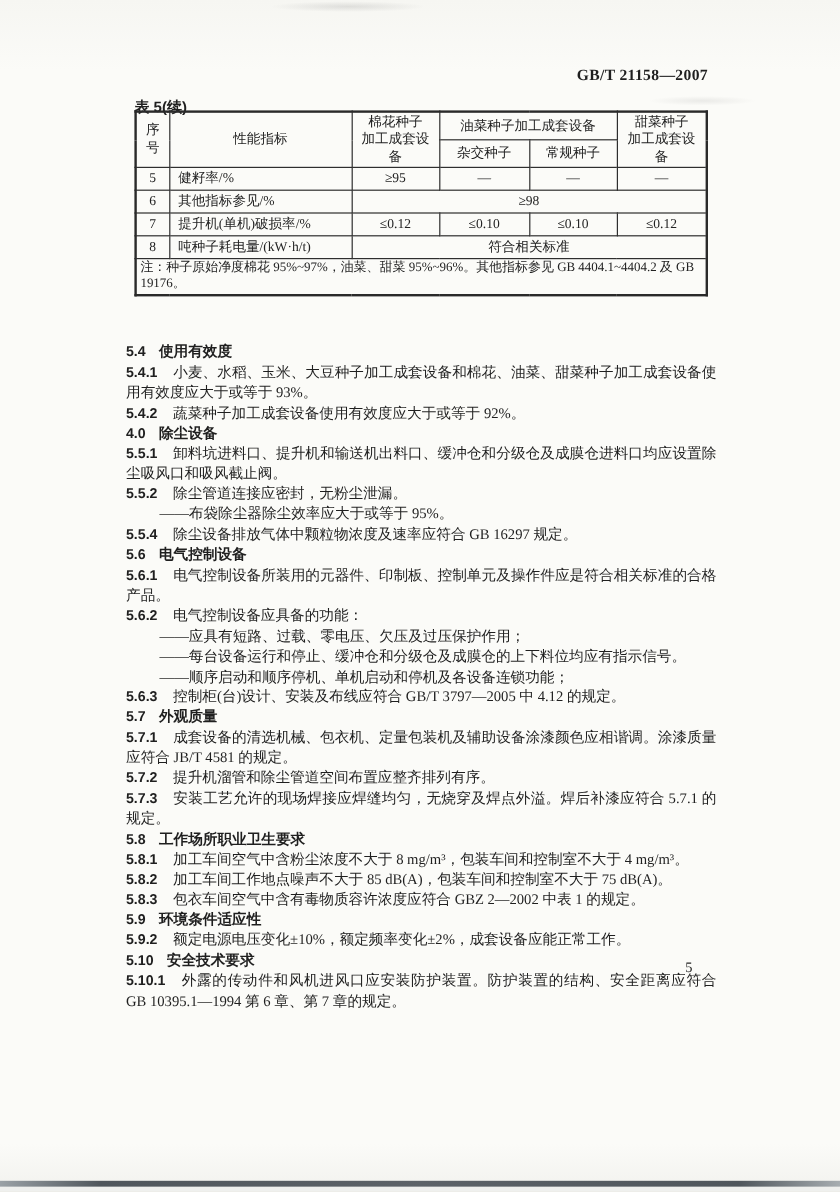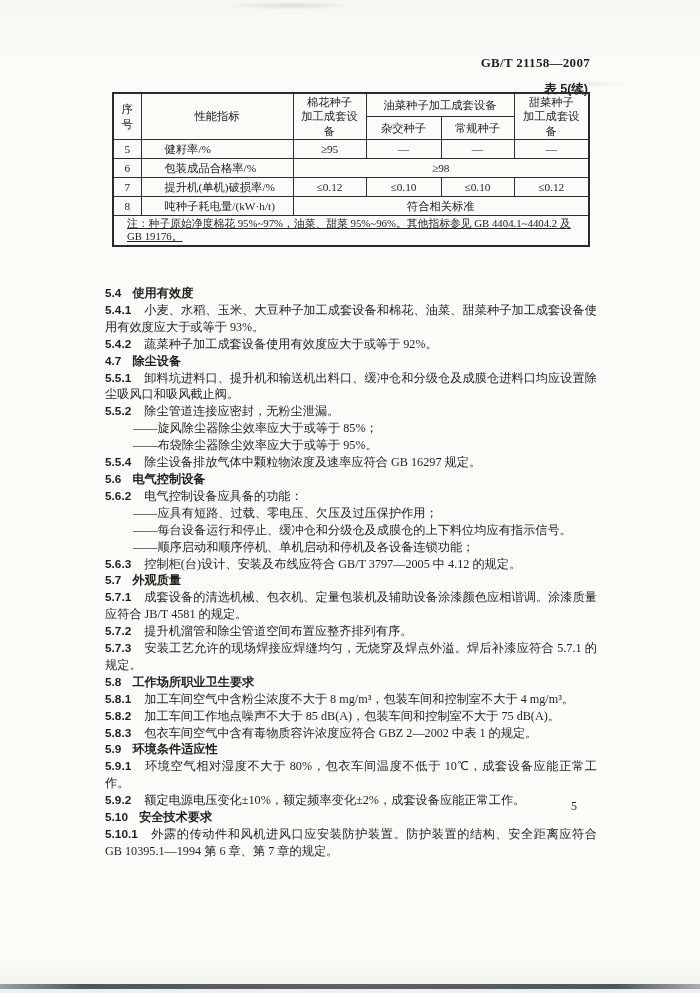--- a/index.html
+++ b/index.html
@@ -16,38 +16,38 @@
   .smudge-b {
     position:absolute; top:80px; left:540px; width:90px; height:8px;
     background:radial-gradient(ellipse at center, rgba(130,130,130,.14), transparent 70%);
   }
   .header-code {
     position:absolute; top:55px; right:110px;
     font-size:13px; font-weight:bold; letter-spacing:.3px;
   }
   .table-title {
     position:absolute; top:81px; left:112px; width:476px;
-    text-align:right; font-weight:bold; font-size:12.5px;
+    text-align:left; font-weight:bold; font-size:12.5px;
     font-family:"Liberation Sans", sans-serif;
   }
   table.spec {
     position:absolute; top:92px; left:112px; width:476px;
     border-collapse:collapse; table-layout:fixed;
     font-size:11.3px; color:#222;
     border:2px solid #2a2a2a;
   }
   table.spec td {
     border:1px solid #2e2e2e; padding:1px 3px;
     text-align:center; vertical-align:middle;
     height:16px; line-height:1.25;
   }
   table.spec tr.head td { height:20px; font-weight:normal; }
-  table.spec td.l { text-align:left; padding-left:23px; }
+  table.spec td.l { text-align:left; padding-left:7px; }
   table.spec td.note-cell {
-    text-align:left; padding-left:13px; font-size:10.8px; height:14px;text-decoration:underline;
+    text-align:left; padding-left:3px; font-size:10.8px; height:14px;
   }
   .clauses {
     position:absolute; top:237px; left:105px; width:492px;
     font-size:12.2px; line-height:16.9px; text-align:justify;margin-top:48px;
   }
   .clause { margin:0; }
   .clause .num {
     font-family:"Liberation Sans", sans-serif;
     font-weight:bold; font-size:11.8px; margin-right:13px;
   }
@@ -113,21 +113,21 @@
       <tr>
         <td>5</td>
         <td class="l">健籽率/%</td>
         <td>≥95</td>
         <td>—</td>
         <td>—</td>
         <td>—</td>
       </tr>
       <tr>
         <td>6</td>
-        <td class="l">包装成品合格率/%</td>
+        <td class="l">其他指标参见/%</td>
         <td colspan="4">≥98</td>
       </tr>
       <tr>
         <td>7</td>
         <td class="l">提升机(单机)破损率/%</td>
         <td>≤0.12</td>
         <td>≤0.10</td>
         <td>≤0.10</td>
         <td>≤0.12</td>
       </tr>
@@ -144,35 +144,35 @@
   </table>
 
   <div class="clauses">
 
       <p class="clause heading"><span class="num">5.4</span><span class="txt">使用有效度</span></p>
 
       <p class="clause"><span class="num">5.4.1</span><span class="txt">小麦、水稻、玉米、大豆种子加工成套设备和棉花、油菜、甜菜种子加工成套设备使用有效度应大于或等于 93%。</span></p>
 
       <p class="clause"><span class="num">5.4.2</span><span class="txt">蔬菜种子加工成套设备使用有效度应大于或等于 92%。</span></p>
 
-      <p class="clause heading"><span class="num">4.7</span><span class="txt">除尘设备</span></p>
+      <p class="clause heading"><span class="num">4.0</span><span class="txt">除尘设备</span></p>
 
       <p class="clause"><span class="num">5.5.1</span><span class="txt">卸料坑进料口、提升机和输送机出料口、缓冲仓和分级仓及成膜仓进料口均应设置除尘吸风口和吸风截止阀。</span></p>
 
       <p class="clause"><span class="num">5.5.2</span><span class="txt">除尘管道连接应密封，无粉尘泄漏。</span></p>
 
 
-      <p class="clause dash"><span class="txt">——旋风除尘器除尘效率应大于或等于 85%；</span></p>
 
       <p class="clause dash"><span class="txt">——布袋除尘器除尘效率应大于或等于 95%。</span></p>
 
       <p class="clause"><span class="num">5.5.4</span><span class="txt">除尘设备排放气体中颗粒物浓度及速率应符合 GB 16297 规定。</span></p>
 
       <p class="clause heading"><span class="num">5.6</span><span class="txt">电气控制设备</span></p>
 
+      <p class="clause"><span class="num">5.6.1</span><span class="txt">电气控制设备所装用的元器件、印制板、控制单元及操作件应是符合相关标准的合格产品。</span></p>
 
       <p class="clause"><span class="num">5.6.2</span><span class="txt">电气控制设备应具备的功能：</span></p>
 
       <p class="clause dash"><span class="txt">——应具有短路、过载、零电压、欠压及过压保护作用；</span></p>
 
       <p class="clause dash"><span class="txt">——每台设备运行和停止、缓冲仓和分级仓及成膜仓的上下料位均应有指示信号。</span></p>
 
       <p class="clause dash"><span class="txt">——顺序启动和顺序停机、单机启动和停机及各设备连锁功能；</span></p>
 
       <p class="clause"><span class="num">5.6.3</span><span class="txt">控制柜(台)设计、安装及布线应符合 GB/T 3797—2005 中 4.12 的规定。</span></p>
@@ -188,21 +188,20 @@
       <p class="clause heading"><span class="num">5.8</span><span class="txt">工作场所职业卫生要求</span></p>
 
       <p class="clause"><span class="num">5.8.1</span><span class="txt">加工车间空气中含粉尘浓度不大于 8 mg/m³，包装车间和控制室不大于 4 mg/m³。</span></p>
 
       <p class="clause"><span class="num">5.8.2</span><span class="txt">加工车间工作地点噪声不大于 85 dB(A)，包装车间和控制室不大于 75 dB(A)。</span></p>
 
       <p class="clause"><span class="num">5.8.3</span><span class="txt">包衣车间空气中含有毒物质容许浓度应符合 GBZ 2—2002 中表 1 的规定。</span></p>
 
       <p class="clause heading"><span class="num">5.9</span><span class="txt">环境条件适应性</span></p>
 
-      <p class="clause"><span class="num">5.9.1</span><span class="txt">环境空气相对湿度不大于 80%，包衣车间温度不低于 10℃，成套设备应能正常工作。</span></p>
 
       <p class="clause"><span class="num">5.9.2</span><span class="txt">额定电源电压变化±10%，额定频率变化±2%，成套设备应能正常工作。</span></p>
 
       <p class="clause heading"><span class="num">5.10</span><span class="txt">安全技术要求</span></p>
 
       <p class="clause"><span class="num">5.10.1</span><span class="txt">外露的传动件和风机进风口应安装防护装置。防护装置的结构、安全距离应符合 GB 10395.1—1994 第 6 章、第 7 章的规定。</span></p>
     </div>
 
   <div class="page-number">5</div>
 

